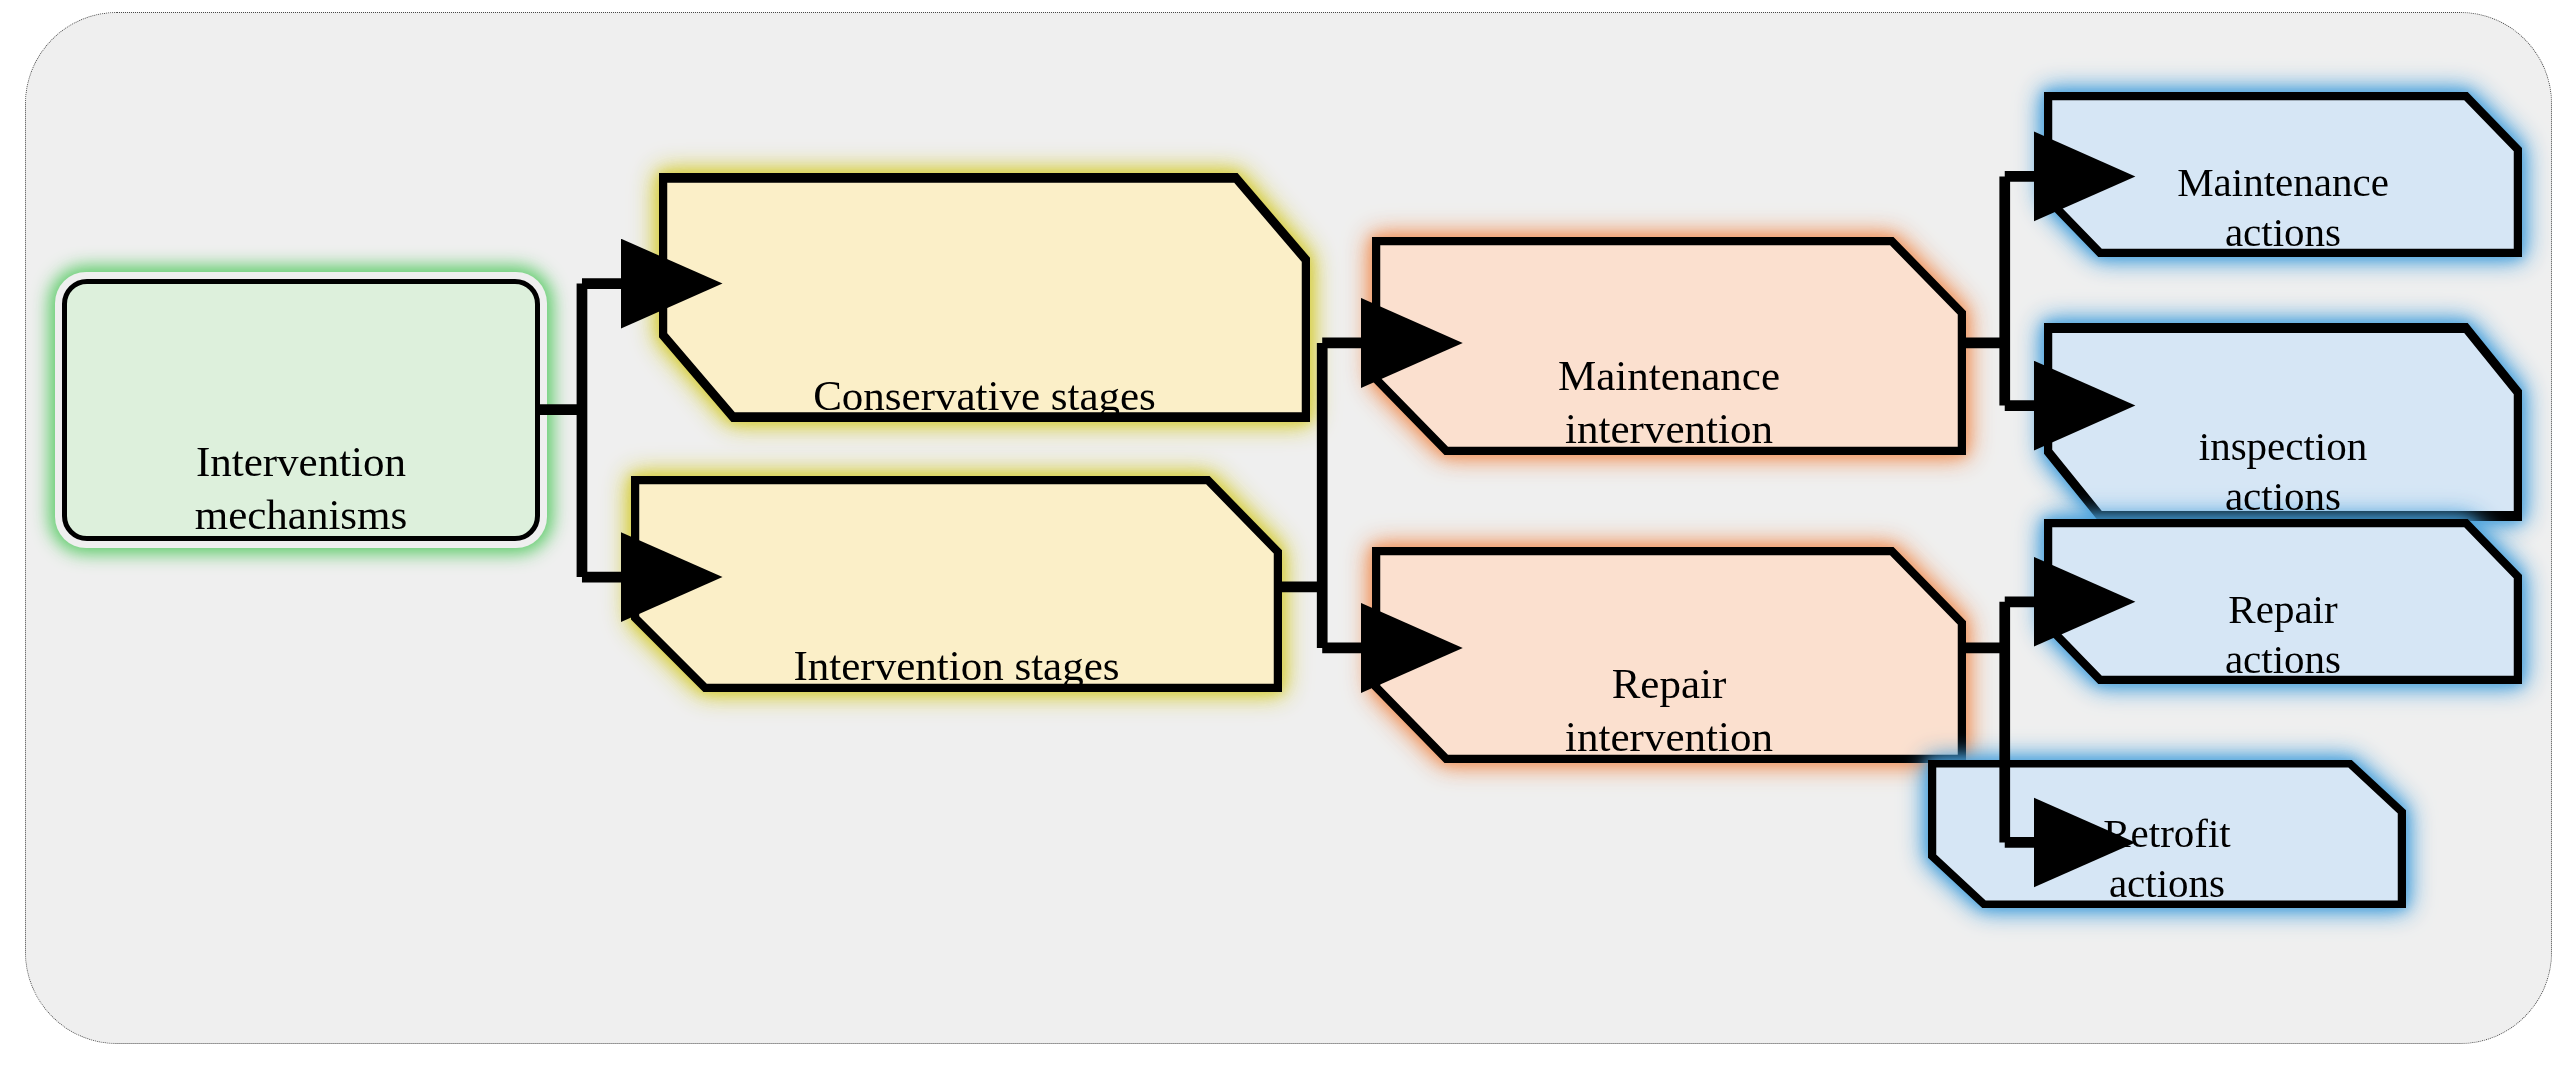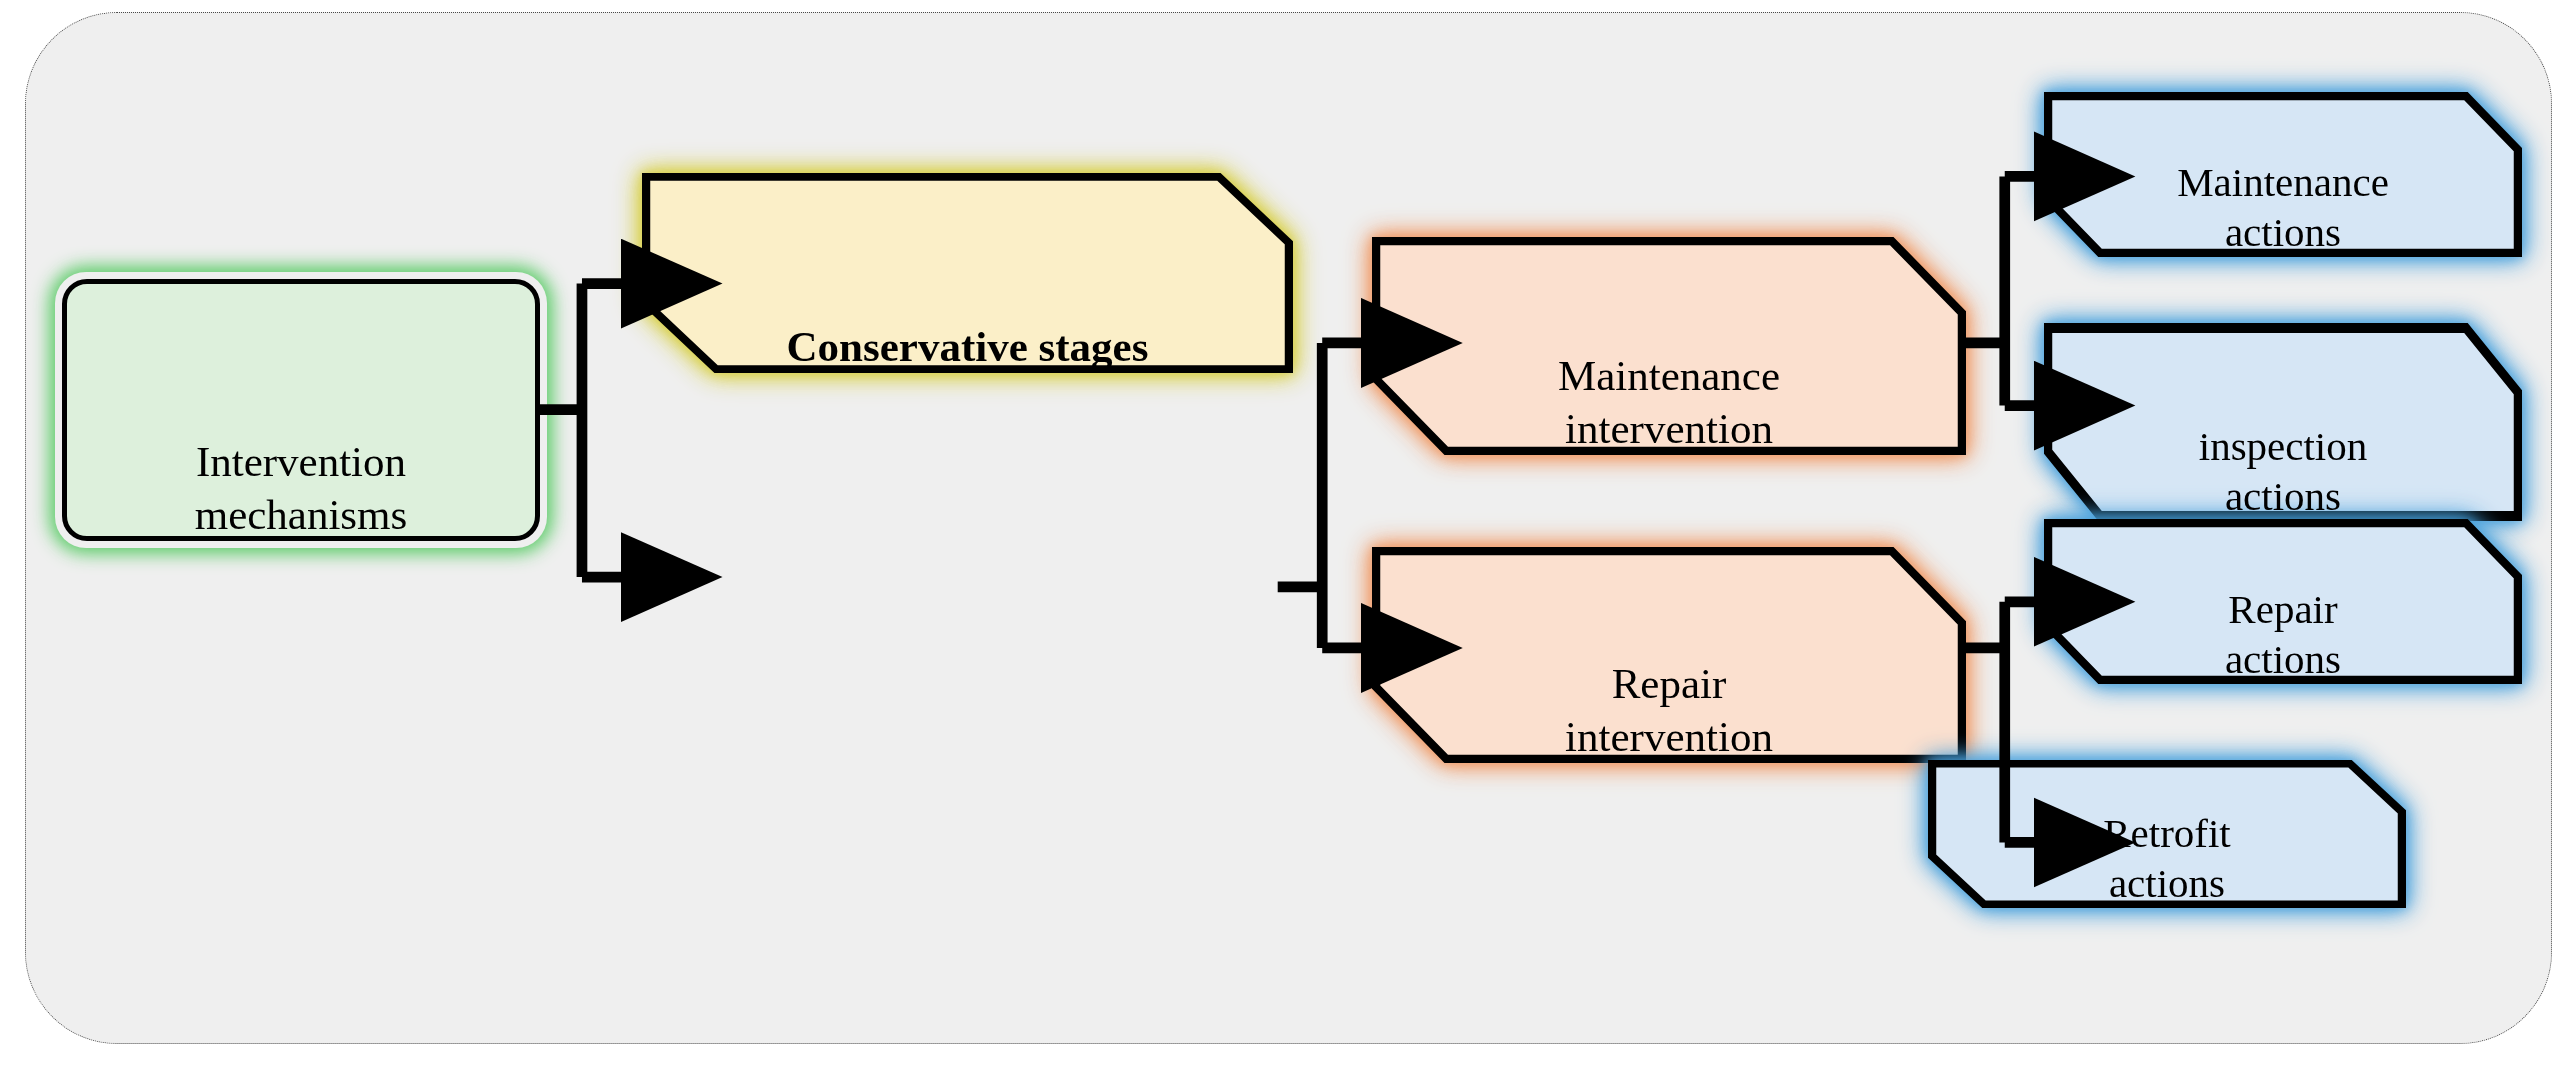--- a/index.html
+++ b/index.html
@@ -80,27 +80,33 @@
     </g>
   </svg>
 
   <div class="greenbox node" style="left:62px;top:279px;width:478px;height:262px;">
     <div class="halo"></div>
     <div class="inner"></div>
     <div class="lbl t-lg">Intervention
 mechanisms</div>
   </div>
 
-  <div class="node" style="left:642px;top:173px;width:651px;height:200px;font-weight:bold;">
+  <div class="node" style="left:659px;top:173px;width:651px;height:249px;">
     <svg class="shp glow-yellow" viewBox="0 0 790 258" preserveAspectRatio="none">
       <path d="M5,5 L700,5 L785,90 L785,253 L90,253 L5,168 Z" fill="#fbefc8" stroke="#000" stroke-width="10"></path>
     </svg>
     <div class="lbl t-lg">Conservative stages</div>
   </div>
 
+  <div class="node" style="left:631px;top:476px;width:651px;height:216px;">
+    <svg class="shp glow-yellow" viewBox="0 0 790 262" preserveAspectRatio="none">
+      <path d="M5,5 L700,5 L785,92 L785,257 L90,257 L5,172 Z" fill="#fbefc8" stroke="#000" stroke-width="10"></path>
+    </svg>
+    <div class="lbl t-lg">Intervention stages</div>
+  </div>
 
   <div class="node" style="left:1372px;top:237px;width:594px;height:218px;">
     <svg class="shp glow-orange" viewBox="0 0 720 264" preserveAspectRatio="none">
       <path d="M5,5 L630,5 L715,92 L715,259 L90,259 L5,172 Z" fill="#fbe0cf" stroke="#000" stroke-width="10"></path>
     </svg>
     <div class="lbl t-lg">Maintenance
 intervention</div>
   </div>
 
   <div class="node" style="left:1372px;top:547px;width:594px;height:216px;">

